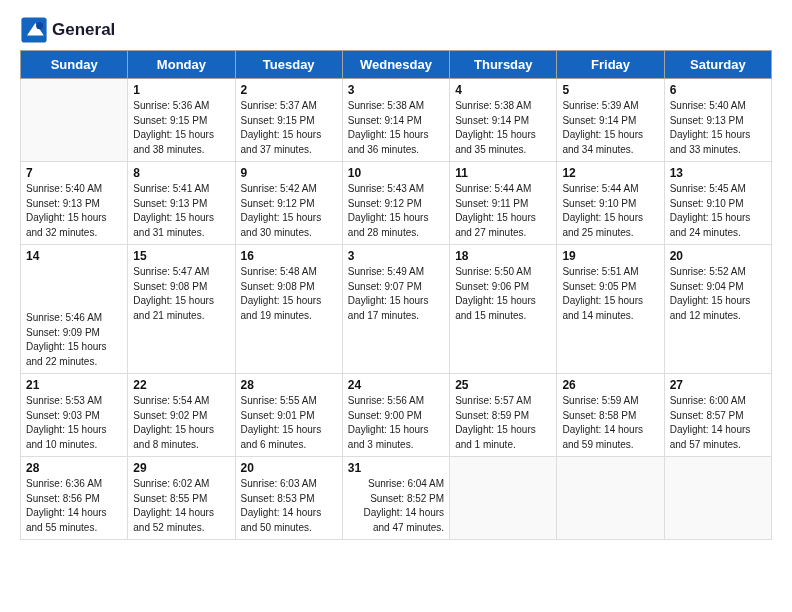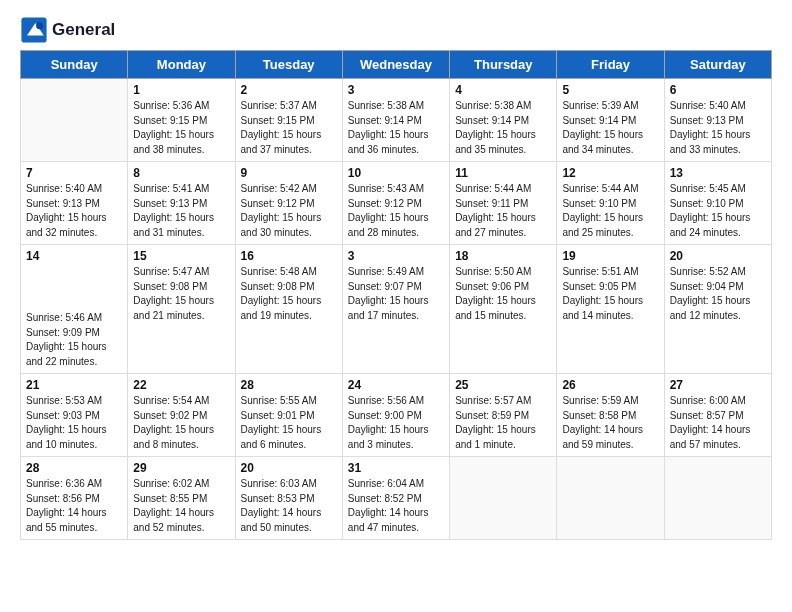--- a/index.html
+++ b/index.html
@@ -330,21 +330,21 @@
         </td>
         <td>
           <span class="day-num">20</span>
           <div class="day-info" style="white-space: pre-line;">Sunrise: 6:03 AM
 Sunset: 8:53 PM
 Daylight: 14 hours
 and 50 minutes.</div>
         </td>
         <td>
           <span class="day-num">31</span>
-          <div class="day-info" style="white-space: pre-line;">Sunrise: 6:04 AM
+          <div class="day-info" style="white-space: pre-line; text-align: right;">Sunrise: 6:04 AM
 Sunset: 8:52 PM
 Daylight: 14 hours
 and 47 minutes.</div>
         </td>
         <td class="empty"></td>
         <td class="empty"></td>
         <td class="empty"></td>
       </tr>
     </tbody>
 </table>

